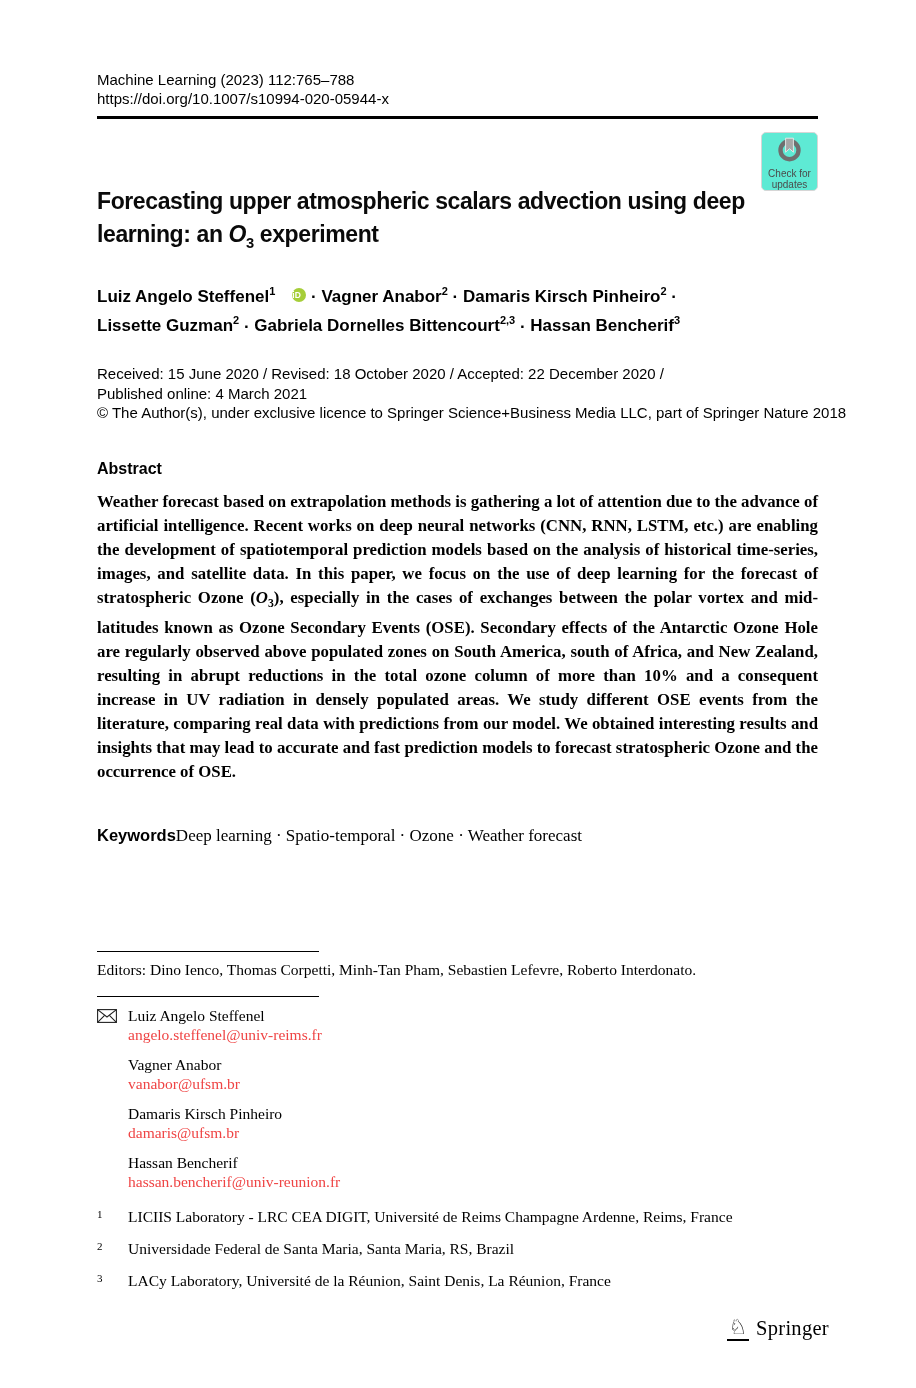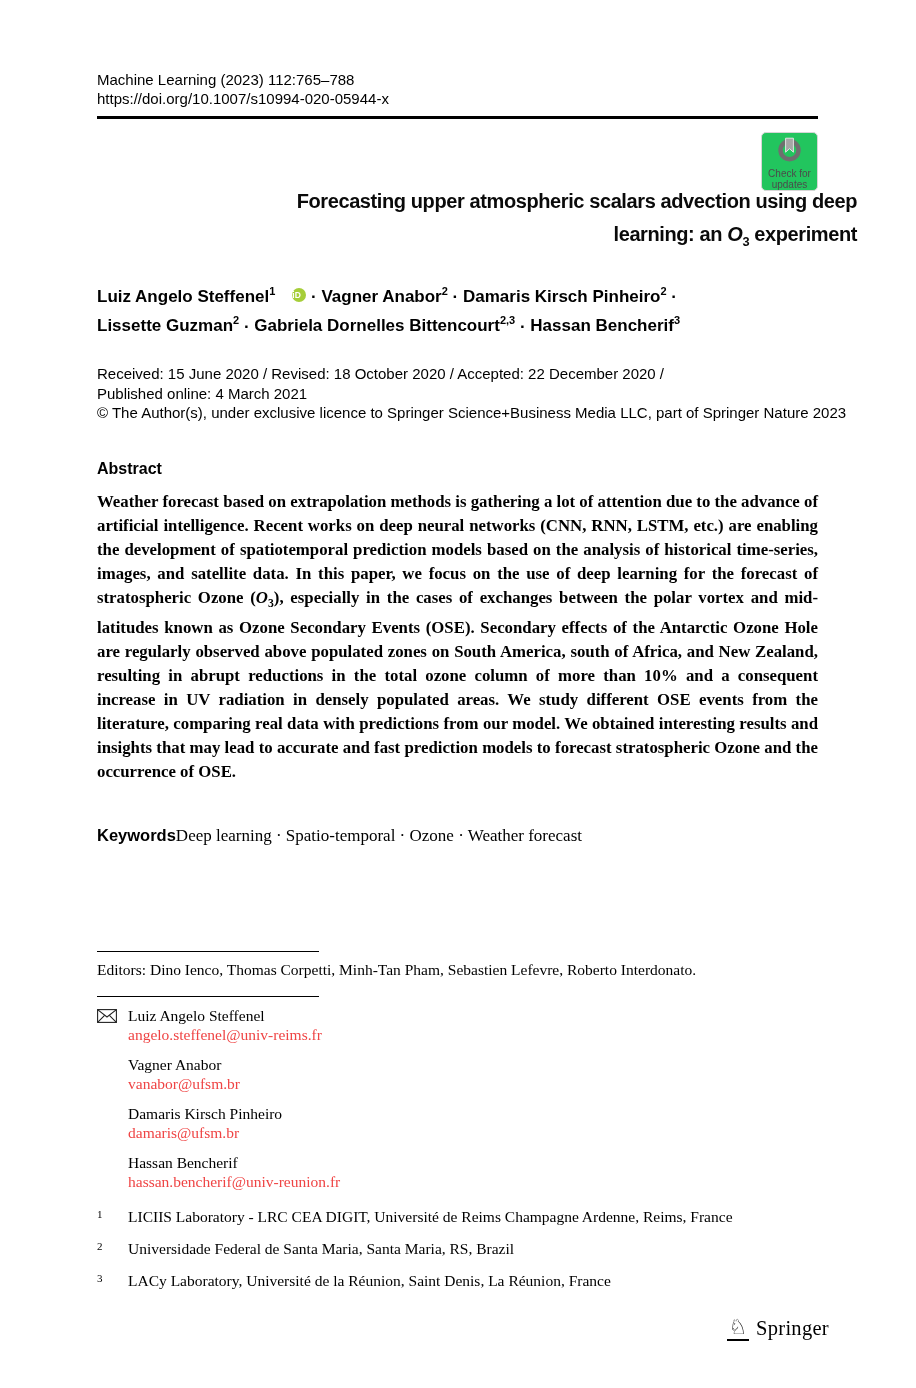--- a/index.html
+++ b/index.html
@@ -6,27 +6,27 @@
   .page{
     position:relative;width:916px;height:1388px;background:#ffffff;
     margin:0 auto;overflow:hidden;color:#000;
     font-family:"Liberation Sans",sans-serif;
   }
   
   .journal-head{position:absolute;left:97px;top:70px;font-size:15px;line-height:19px;}
   .journal-head a{color:#000;text-decoration:none;}
   .head-rule{position:absolute;left:97px;top:116px;width:721px;height:3px;background:#000;}
   
-  .badge{position:absolute;left:761px;top:132px;width:57px;height:59px;background:#22c55e;
+  .badge{position:absolute;left:761px;top:132px;width:57px;height:59px;background:#5eead4;
     border:1px solid #d6d6d6;border-radius:5px;display:flex;flex-direction:column;
     align-items:center;justify-content:flex-start;padding-top:4px;box-sizing:border-box;cursor:pointer;}
   .badge-text{font-size:10px;line-height:11px;color:#4b4b4b;text-align:center;margin-top:2px;}
   
-  .title{position:absolute;left:97px;top:185px;width:760px;font-size:20px;font-weight:bold;
-    line-height:33px;letter-spacing:-0.4px;color:#0a0a0a;text-align:right;}
+  .title{position:absolute;left:97px;top:185px;width:760px;font-size:23px;font-weight:bold;
+    line-height:33px;letter-spacing:-0.4px;color:#0a0a0a;}
   .title sub{font-size:64%;}
   
   .authors{position:absolute;left:97px;top:279px;width:620px;font-size:17px;font-weight:bold;line-height:25px;}
   .authors sup{font-size:11px;}
   .orcid{display:inline-block;width:14px;height:14px;border-radius:50%;color:#fff;
     font-size:8.5px;font-weight:bold;text-align:left;line-height:14px;margin-left:17px;
     vertical-align:4px;font-family:"Liberation Sans",sans-serif;cursor:pointer;}
   
   .meta{position:absolute;left:97px;top:364px;font-size:15px;line-height:19.5px;white-space:nowrap;}
   
@@ -85,21 +85,21 @@
     </div>
   </div>
 
   <h1 class="title" style="margin:0;"><span>Forecasting upper atmospheric scalars advection using deep</span><br><span>learning: an </span><span style="font-style: italic;">O</span><sub>3</sub><span> experiment</span></h1>
 
   <div class="authors"><span><span>Luiz Angelo Steffenel</span><sup>1</sup><span class="orcid" style="background: rgb(166, 206, 57);">iD</span></span><span> · </span><span><span>Vagner Anabor</span><sup>2</sup></span><span> · </span><span><span>Damaris Kirsch Pinheiro</span><sup>2</sup></span><span> · </span><span><span>Lissette Guzman</span><sup>2</sup></span><span> · </span><span><span>Gabriela Dornelles Bittencourt</span><sup>2,3</sup></span><span> · </span><span><span>Hassan Bencherif</span><sup>3</sup></span></div>
 
   <div class="meta">
     <div>Received: 15 June 2020 / Revised: 18 October 2020 / Accepted: 22 December 2020 /</div>
     <div>Published online: 4 March 2021</div>
-    <div>© The Author(s), under exclusive licence to Springer Science+Business Media LLC, part of Springer Nature 2023</div>
+    <div>© The Author(s), under exclusive licence to Springer Science+Business Media LLC, part of Springer Nature 2018</div>
   </div>
 
   <div class="abstract-h">Abstract</div>
   <div class="abstract-b"><span>Weather forecast based on extrapolation methods is gathering a lot of attention due to the advance of artificial intelligence. Recent works on deep neural networks (CNN, RNN, LSTM, etc.) are enabling the development of spatiotemporal prediction models based on the analysis of historical time-series, images, and satellite data. In this paper, we focus on the use of deep learning for the forecast of stratospheric Ozone (</span><span style="font-style: italic;">O</span><sub>3</sub><span>), especially in the cases of exchanges between the polar vortex and mid-latitudes known as Ozone Secondary Events (OSE). Secondary effects of the Antarctic Ozone Hole are regularly observed above populated zones on South America, south of Africa, and New Zealand, resulting in abrupt reductions in the total ozone column of more than 10% and a consequent increase in UV radiation in densely populated areas. We study different OSE events from the literature, comparing real data with predictions from our model. We obtained interesting results and insights that may lead to accurate and fast prediction models to forecast stratospheric Ozone and the occurrence of OSE.</span></div>
 
   <div class="keywords">
     <span class="kw-label">Keywords</span><span class="kw-text">Deep learning · Spatio-temporal · Ozone · Weather forecast</span>
   </div>
 
   <div class="ed-rule-top"></div>

